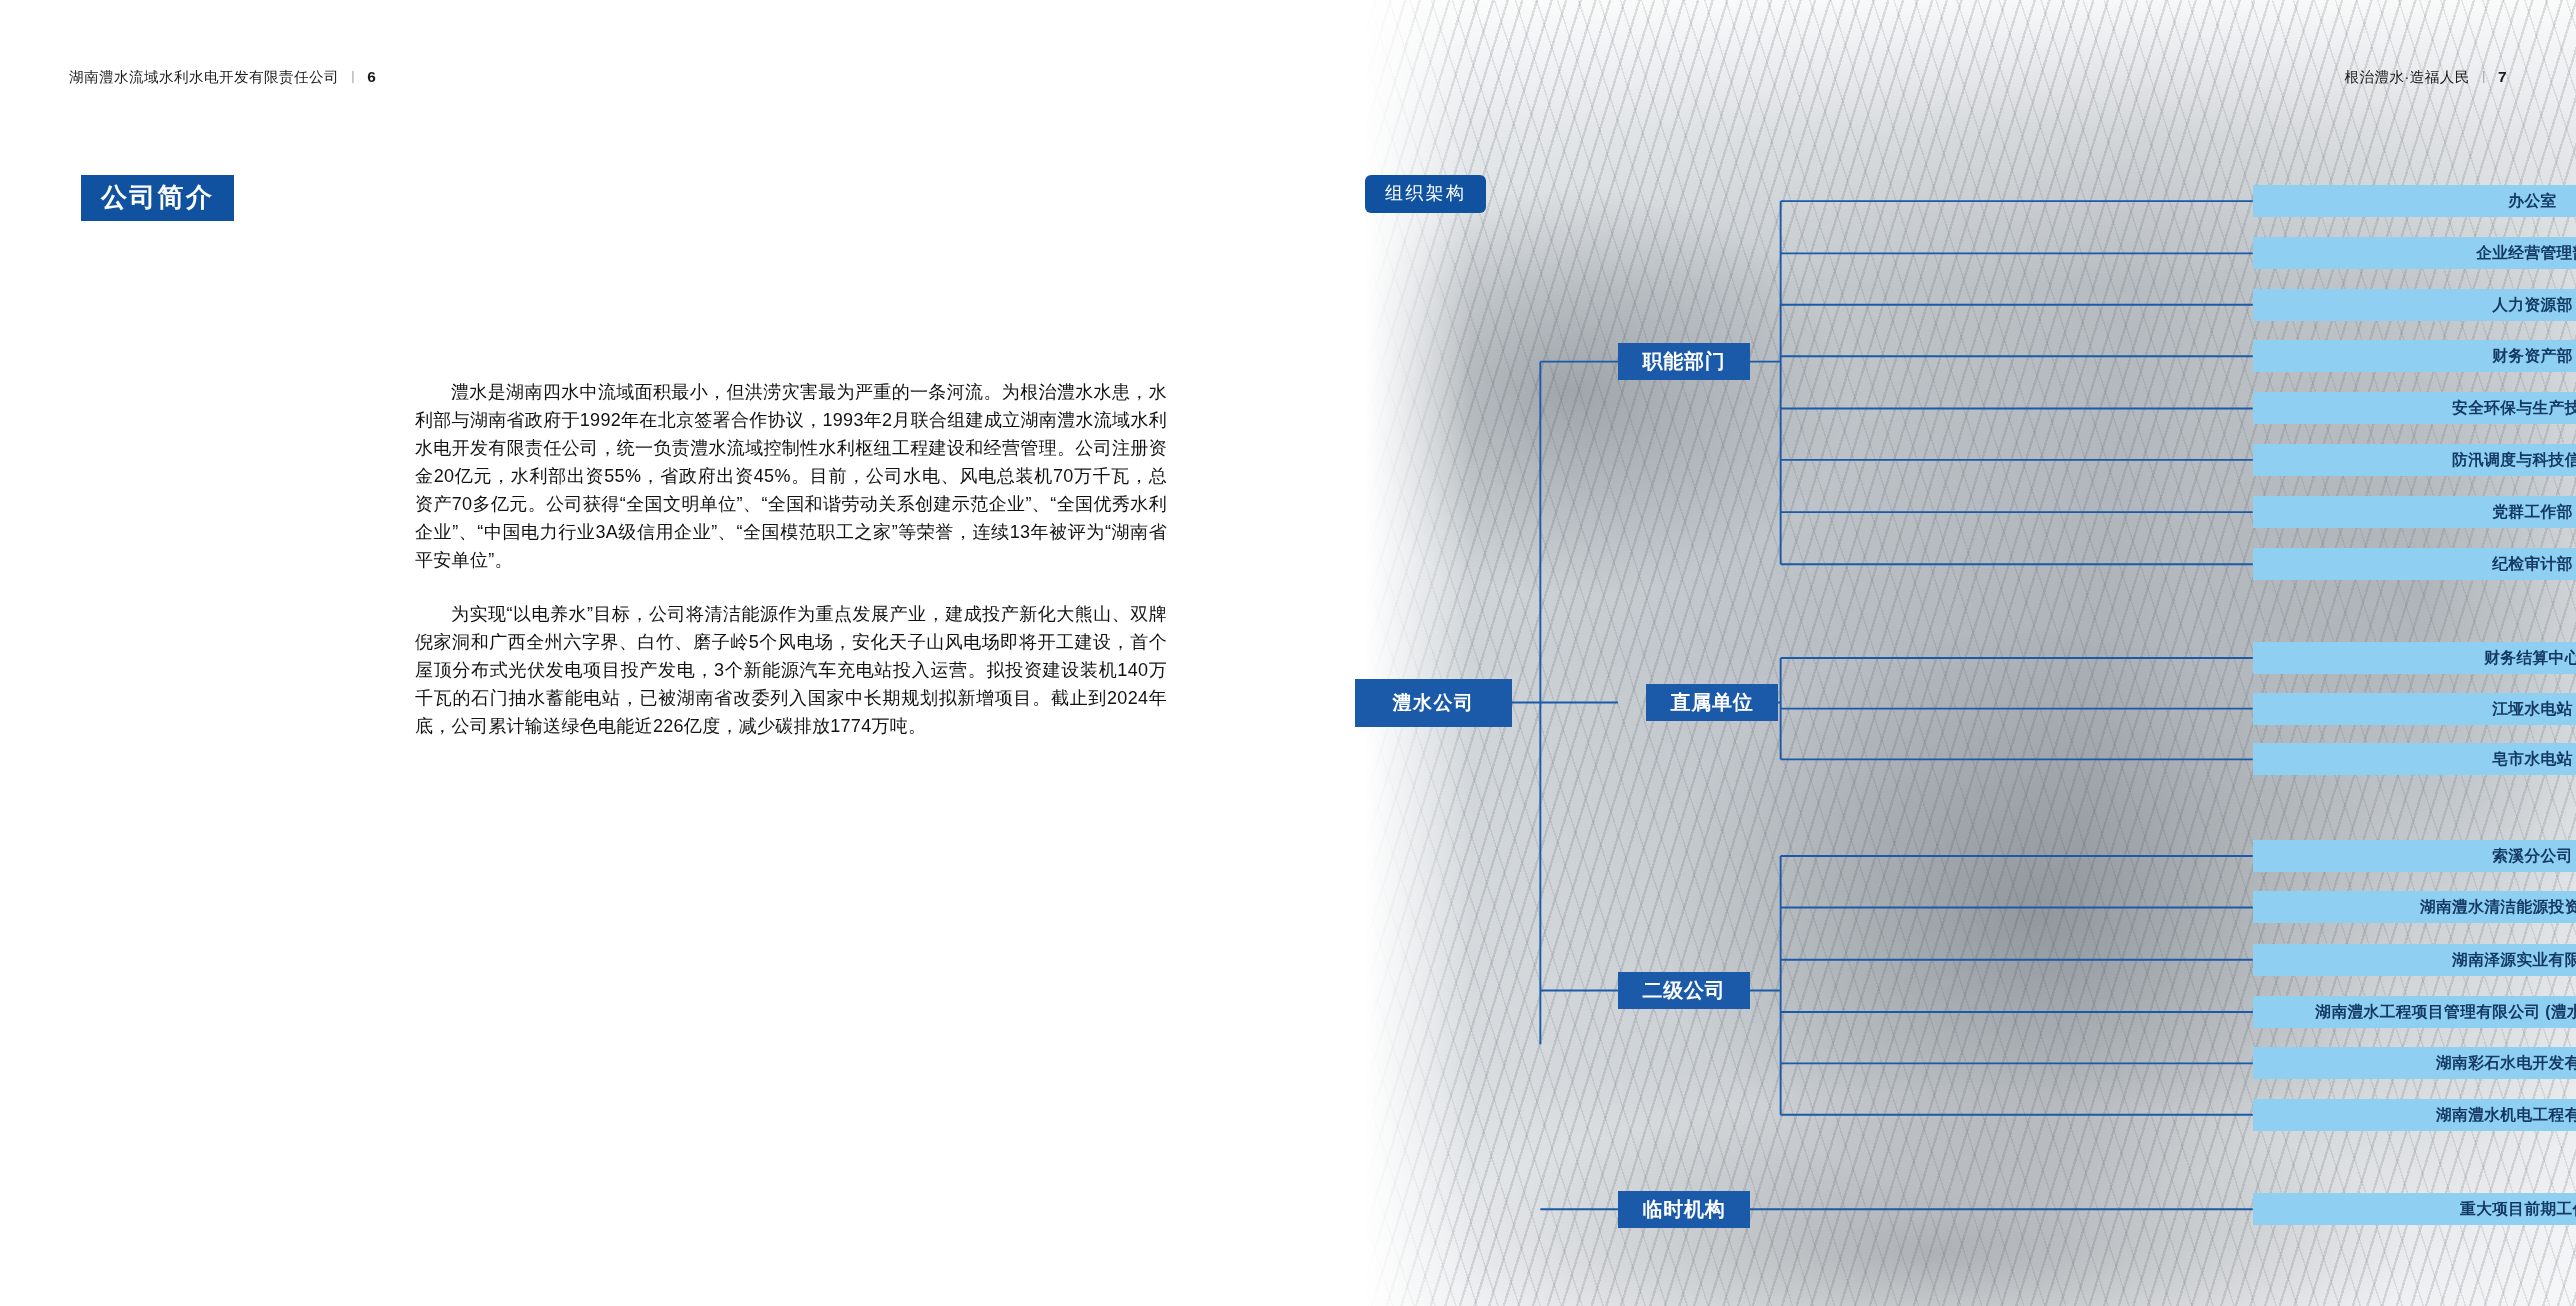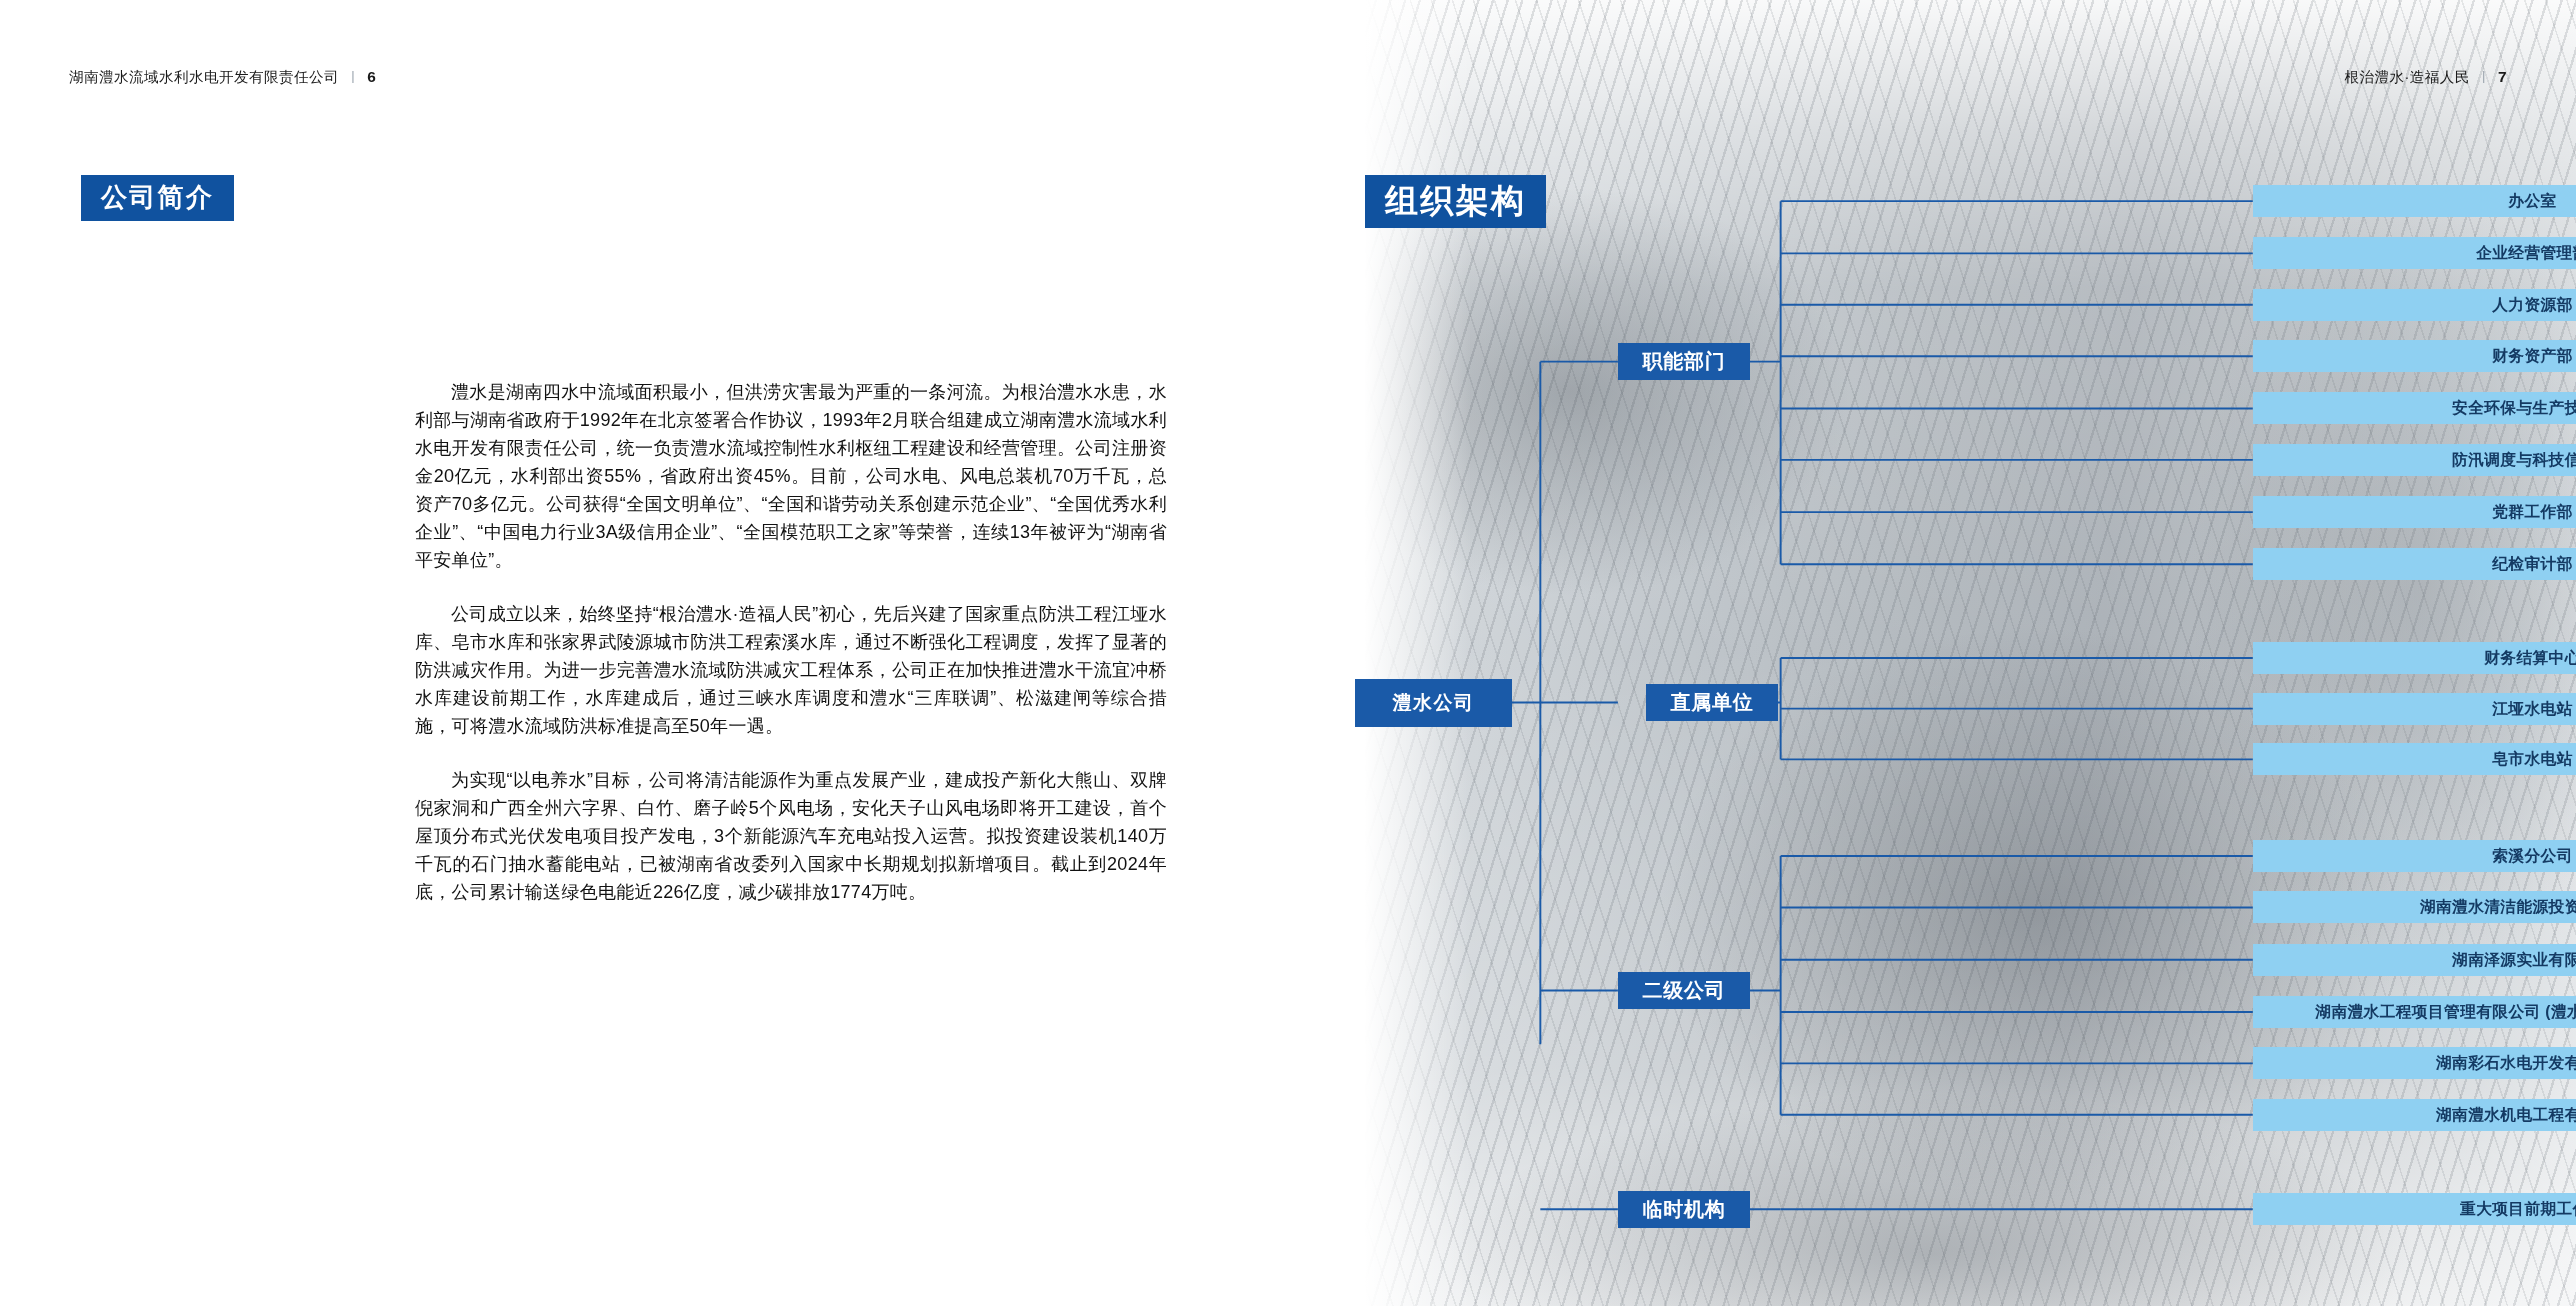--- a/index.html
+++ b/index.html
@@ -145,26 +145,27 @@
     background: #ffffff;
   }
 
   
   .org-title {
     position: absolute;
     left: 78px;
     top: 175px;
     background: #10529f;
     color: #ffffff;
-    font-size: 33px;
-    font-weight: bold;
+    font-size: 18px;
+    font-weight: normal;
     letter-spacing: 2.3px;
     padding: 9.2px 20px 10.7px 20px;
     line-height: 1;
     z-index: 5;
+    border-radius: 6px;
   }
 
   .org {
     position: absolute;
     left: 0;
     top: 0;
     width: 100%;
     height: 100%;
     z-index: 4;
   }
@@ -229,21 +230,20 @@
     <div class="runhead runhead-left">
       <span>湖南澧水流域水利水电开发有限责任公司</span>
       <span class="sep">|</span>
       <span class="pageno">6</span>
     </div>
 
     <div class="section-title">公司简介</div>
 
     <div class="body-col">
       <p>澧水是湖南四水中流域面积最小，但洪涝灾害最为严重的一条河流。为根治澧水水患，水利部与湖南省政府于1992年在北京签署合作协议，1993年2月联合组建成立湖南澧水流域水利水电开发有限责任公司，统一负责澧水流域控制性水利枢纽工程建设和经营管理。公司注册资金20亿元，水利部出资55%，省政府出资45%。目前，公司水电、风电总装机70万千瓦，总资产70多亿元。公司获得“全国文明单位”、“全国和谐劳动关系创建示范企业”、“全国优秀水利企业”、“中国电力行业3A级信用企业”、“全国模范职工之家”等荣誉，连续13年被评为“湖南省平安单位”。</p>
-      <p>公司成立以来，始终坚持“根治澧水·造福人民”初心，先后兴建了国家重点防洪工程江垭水库、皂市水库和张家界武陵源城市防洪工程索溪水库，通过不断强化工程调度，发挥了显著的防洪减灾作用。为进一步完善澧水流域防洪减灾工程体系，公司正在加快推进澧水干流宜冲桥水库建设前期工作，水库建成后，通过三峡水库调度和澧水“三库联调”、松滋建闸等综合措施，可将澧水流域防洪标准提高至50年一遇。</p>
       <p>为实现“以电养水”目标，公司将清洁能源作为重点发展产业，建成投产新化大熊山、双牌倪家洞和广西全州六字界、白竹、磨子岭5个风电场，安化天子山风电场即将开工建设，首个屋顶分布式光伏发电项目投产发电，3个新能源汽车充电站投入运营。拟投资建设装机140万千瓦的石门抽水蓄能电站，已被湖南省改委列入国家中长期规划拟新增项目。截止到2024年底，公司累计输送绿色电能近226亿度，减少碳排放1774万吨。</p>
     </div>
 
   </div>
 
   <div class="page page-right">
 
     <div class="photo-bg">
       <div class="photo-img"></div>
       <div class="photo-fade-left"></div>

